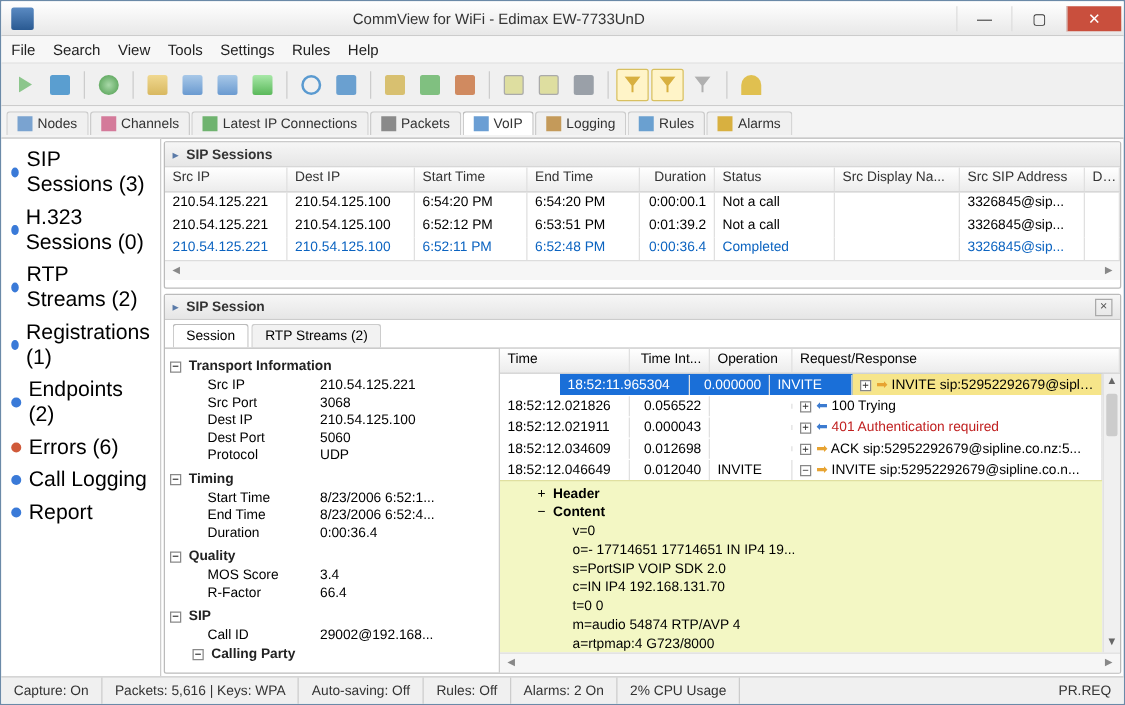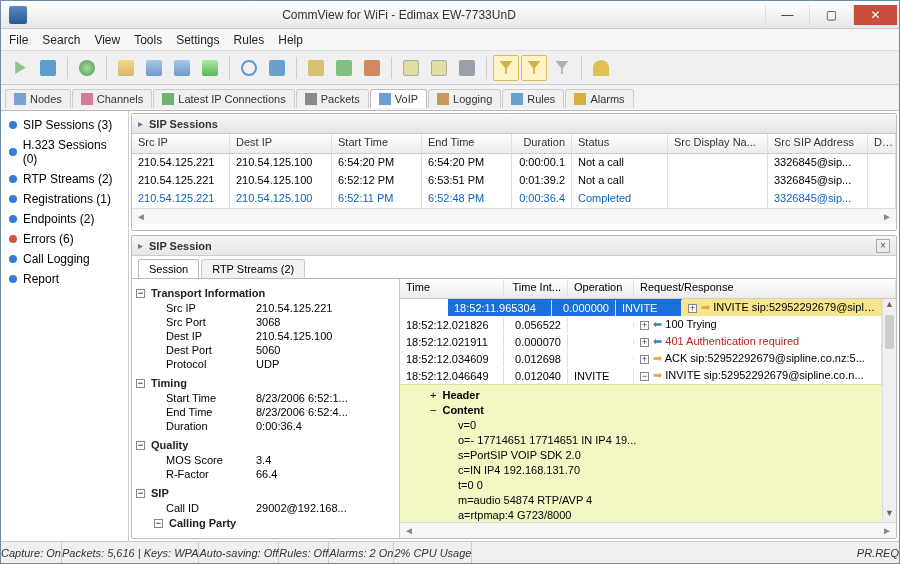--- a/index.html
+++ b/index.html
@@ -19,21 +19,21 @@
 .tsep { width: 1px; height: 22px; background: #ccc; margin: 0 4px; }
 .ticon { width: 16px; height: 16px; border-radius: 2px; }
 
 .tabstrip { height: 26px; display: flex; align-items: center; padding: 0 4px; gap: 1px; background: #f4f4f4; border-bottom: 1px solid #bbb; }
 .tab { display: flex; align-items: center; gap: 4px; padding: 3px 8px; background: #f0f0f0; border: 1px solid #ccc; border-bottom: none; border-radius: 3px 3px 0 0; font-size: 11px; color: #333; position: relative; top: 1px; }
 .tab.active { background: #fff; border-color: #bbb; }
 .tab .tico { width: 12px; height: 12px; }
 
 .main { flex: 1; display: flex; min-height: 0; }
 .sidebar { width: 128px; border-right: 1px solid #ccc; padding: 4px 2px; background: #fff; }
-.sidebar .item { display: flex; align-items: center; gap: 6px; padding: 3px 6px; font-size: 12px; color: #000; }
+.sidebar .item { display: flex; align-items: center; gap: 6px; padding: 3px 6px; font-size: 17px; color: #000; }
 .dot { width: 8px; height: 8px; border-radius: 50%; }
 
 .right { flex: 1; display: flex; flex-direction: column; min-width: 0; }
 
 .panel { border: 1px solid #bbb; margin: 2px; border-radius: 2px; display: flex; flex-direction: column; min-height: 0; }
 .panel-hdr { height: 20px; background: linear-gradient(#f6f6f6, #e6e6e6); border-bottom: 1px solid #ccc; display: flex; align-items: center; padding: 0 6px; gap: 6px; font-size: 11px; }
 .panel-hdr .arrow { color: #5a7aa8; font-size: 10px; }
 .panel-hdr .title { font-weight: bold; color: #333; }
 .panel-hdr .x { margin-left: auto; width: 14px; height: 14px; border: 1px solid #aaa; text-align: center; line-height: 12px; font-size: 10px; color: #555; }
 
@@ -71,21 +71,21 @@
 .r-row.sel .rc-rr { background: #f6e58a; color: #000; }
 .r-row .pm { display:inline-block; width:9px; height:9px; border:1px solid #888; line-height:7px; text-align:center; font-size:9px; margin-right:4px; color:#333; background:#fff; }
 .arrow-r { color: #e7a331; }
 .arrow-l { color: #3c7bd0; }
 .req-red { color: #c02020; margin-top: 27px; }
 .highlight-pane { background: #f3f7c4; border-top: 1px solid #e0e0a0; padding: 2px 4px 2px 30px; font-size: 11px; }
 .highlight-pane .hrow { display: flex; align-items: center; gap: 6px; height: 15px; }
 .highlight-pane .indent { padding-left: 28px; }
 
 .statusbar { height: 22px; background: #f0f0f0; border-top: 1px solid #ccc; display: flex; align-items: center; font-size: 11px; color: #333; }
-.statusbar > div { padding: 0 0; border-right: 1px solid #ccc; height: 100%; display: flex; align-items: center; font-style: italic; }
+.statusbar > div { padding: 0 10px; border-right: 1px solid #ccc; height: 100%; display: flex; align-items: center; }
 .statusbar > div:last-child { border-right: none; margin-left: auto; }
 
 .vsb { width: 14px; background: #f0f0f0; border-left: 1px solid #ddd; display:flex; flex-direction:column; }
 .vsb .vbtn { height:14px; text-align:center; font-size:9px; color:#666; }
 .vsb .vthumb { background:#ccc; margin:2px; border-radius:2px; flex:0 0 34px; }
 </style>
 </head>
 <body>
 
 <div class="titlebar">
@@ -407,21 +407,21 @@
                     <div class="rc-rr"><span class="pm">+</span><span class="arrow-r">➡</span><span> INVITE sip:52952292679@sipline.co.nz</span></div>
                   </div>
                   <div class="r-row">
                     <div class="rc-time">18:52:12.021826</div>
                     <div class="rc-tint">0.056522</div>
                     <div class="rc-op"></div>
                     <div class="rc-rr"><span class="pm">+</span><span class="arrow-l">⬅</span><span> 100 Trying</span></div>
                   </div>
                   <div class="r-row">
                     <div class="rc-time">18:52:12.021911</div>
-                    <div class="rc-tint">0.000070</div>
+                    <div class="rc-tint">0.000043</div>
                     <div class="rc-op"></div>
                     <div class="rc-rr"><span class="pm">+</span><span class="arrow-l">⬅</span><span class="req-red"> 401 Authentication required</span></div>
                   </div>
                   <div class="r-row">
                     <div class="rc-time">18:52:12.034609</div>
                     <div class="rc-tint">0.012698</div>
                     <div class="rc-op"></div>
                     <div class="rc-rr"><span class="pm">+</span><span class="arrow-r">➡</span><span> ACK sip:52952292679@sipline.co.nz:5...</span></div>
                   </div>
                   <div class="r-row">

